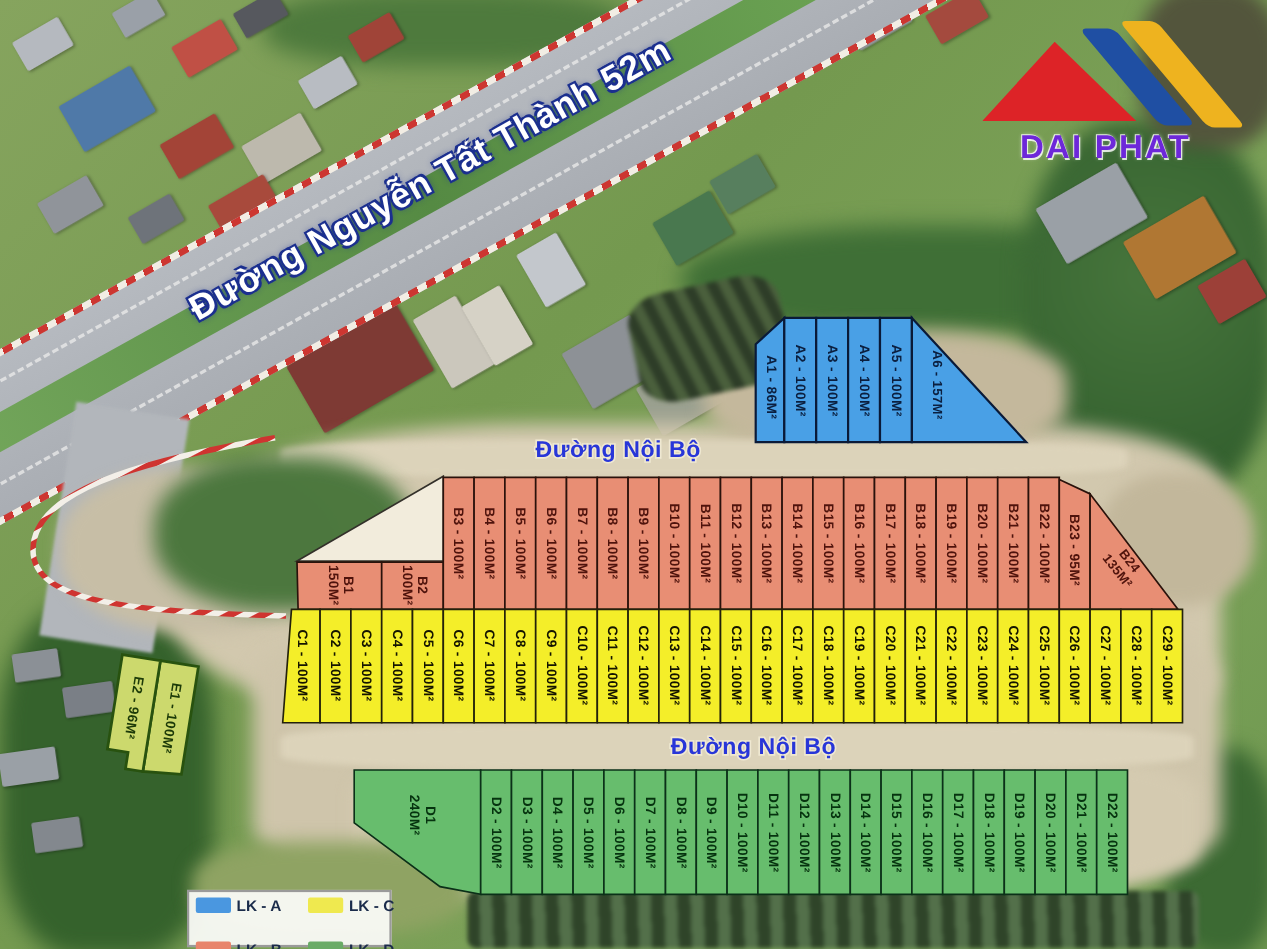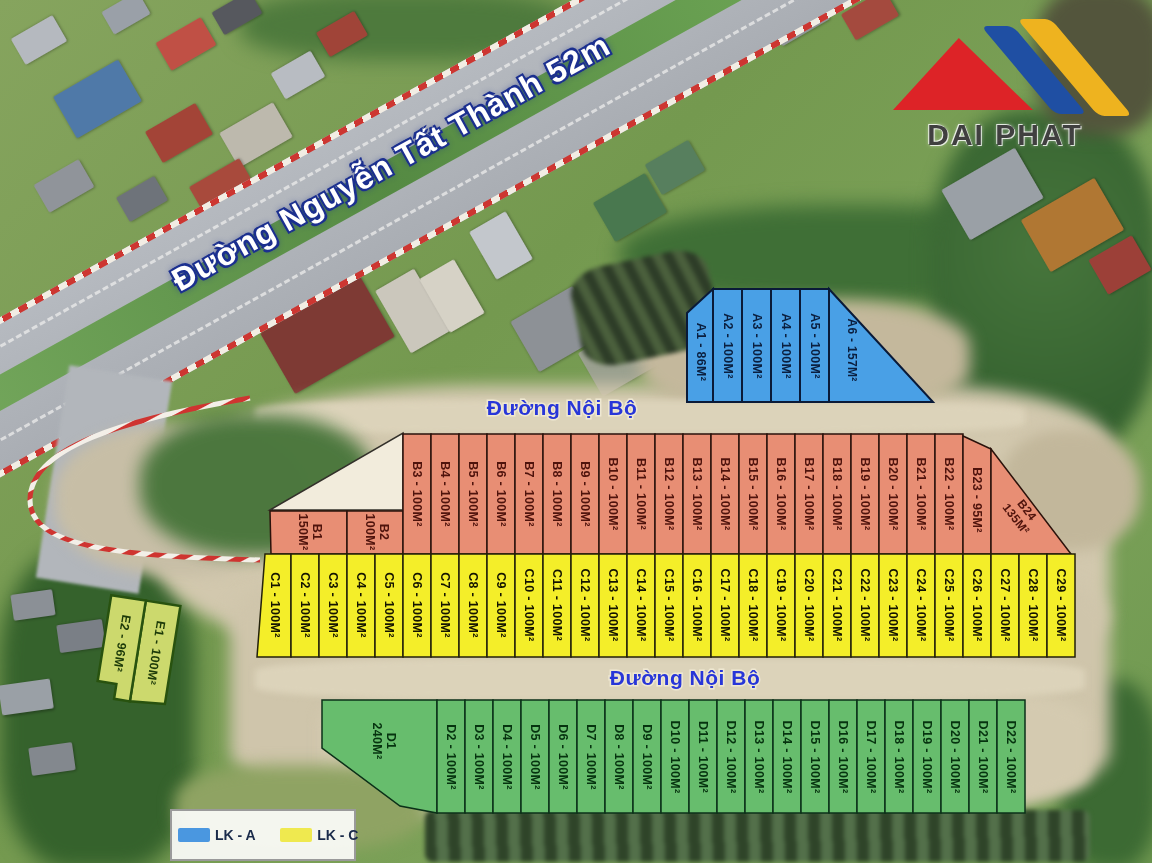--- a/index.html
+++ b/index.html
@@ -35,26 +35,26 @@
   #map-svg text{font-family:"Liberation Sans",sans-serif;font-weight:bold;}
   .nb-label{fill:#2836d8;font-size:21px;paint-order:stroke;stroke:#efe8d2;stroke-width:3px;letter-spacing:.5px;}
   
   .logo{position:absolute;left:885px;top:14px;width:250px;height:145px;}
   .logo .tri{position:absolute;left:8px;top:24px;width:140px;height:72px;background:#dd2327;
     clip-path:polygon(47% 0,100% 100%,0 100%);}
   .logo .bar{position:absolute;transform-origin:0 0;border-radius:6px;}
   .logo .bar.blue{left:96px;top:12px;width:32px;height:88px;background:#1f4fa3;transform:skewX(40deg);}
   .logo .bar.yellow{left:132px;top:5px;width:34px;height:97px;background:#eeb31f;transform:skewX(40deg);}
   .logo-text{position:absolute;left:0;top:104px;width:240px;text-align:center;
-    font-size:30px;font-weight:bold;color:#404040;letter-spacing:2px;
+    font-size:30px;font-weight:bold;color:#6d28d9;letter-spacing:2px;
     text-shadow:1px 1px 0 rgba(255,255,255,.8),-1px -1px 0 rgba(255,255,255,.8),0 0 4px rgba(255,255,255,.6);}
   
   .legend{position:absolute;left:170px;top:809px;width:186px;height:52px;
     background:rgba(252,252,250,.93);border:2px solid #9a9a9a;box-sizing:border-box;
-    display:grid;grid-template-columns:1fr 1fr;align-items:center;padding:16px 6px;gap:24px;}
+    display:grid;grid-template-columns:1fr 1fr;align-items:center;padding:4px 6px;gap:24px;}
   .lg-cell{display:flex;align-items:center;gap:5px;}
   .sw{display:inline-block;width:32px;height:14px;border-radius:2px;}
   .lg-t{font-size:14px;font-weight:bold;color:#1a2b4a;white-space:nowrap;}
 </style>
 </head>
 <body>
 
 <div id="bg-under">
     <div class="blob" style="left: 240px; top: -10px; width: 330px; height: 70px; background: rgb(78, 122, 61); border-radius: 40%; filter: blur(10px); opacity: 1; transform: rotate(0deg);"></div>
     <div class="blob" style="left: 620px; top: 205px; width: 470px; height: 100px; background: rgb(63, 111, 54); border-radius: 45%; filter: blur(10px); opacity: 1; transform: rotate(0deg);"></div>

